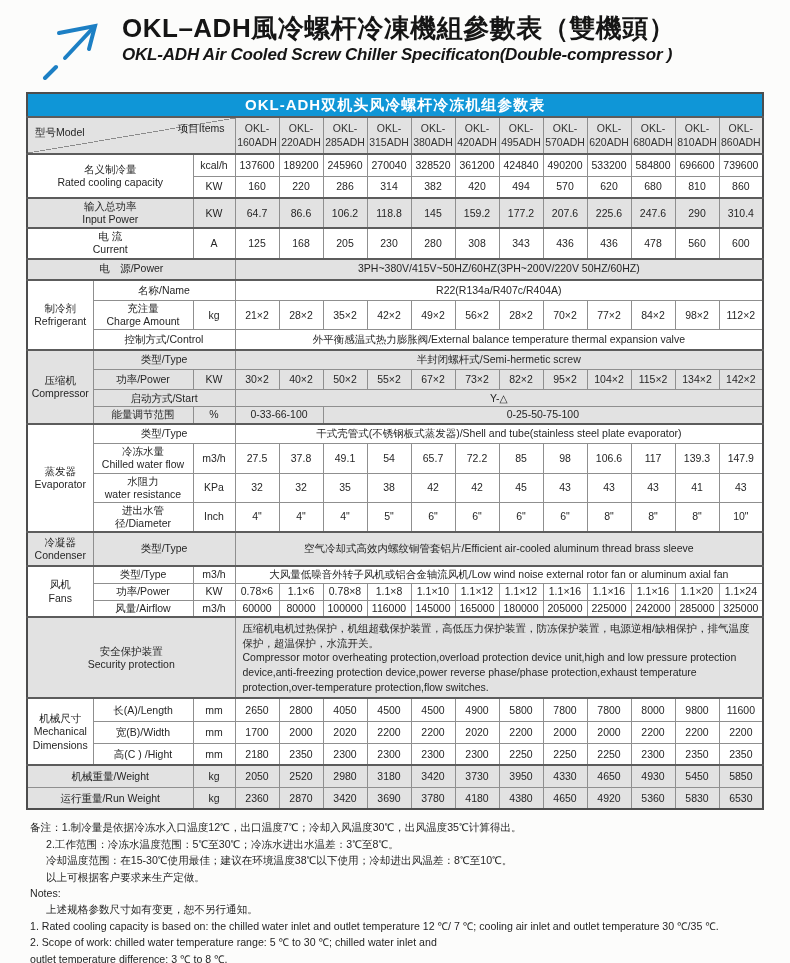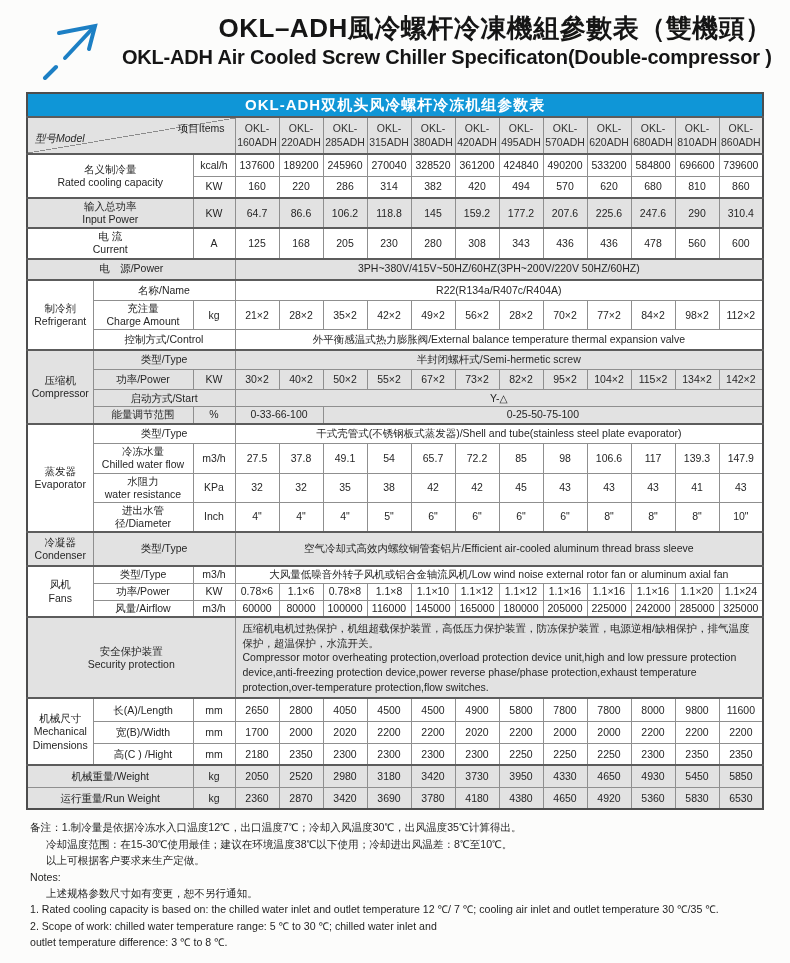--- a/index.html
+++ b/index.html
@@ -7,21 +7,21 @@
   body {
     width:790px; height:963px;
     background:#fcfcfb;
     font-family:"Liberation Sans", sans-serif;
     color:#222;
   }
   .page-header { display:flex; align-items:flex-start; padding:12px 0 0 36px; height:88px; }
   .logo { width:72px; height:64px; flex:0 0 auto; margin-top:4px; }
   .titles { margin-left:14px; }
   .title-zh { font-size:26px; font-weight:bold; color:#151515; letter-spacing:0.5px; line-height:1.25;text-align:right; }
-  .title-en { font-size:20px; font-weight:600; color:#151515; letter-spacing:-0.2px; line-height:1.2; }
+  .title-en { font-size:17px; font-weight:600; color:#151515; letter-spacing:-0.2px; line-height:1.2;font-style:italic; }
 
   table.spec {
     border-collapse:collapse;
     table-layout:fixed;
     width:738px;
     margin:4px 0 0 26px;
     border:2px solid #4d4d4d;
   }
   .c-group { width:66px; }
   .c-item  { width:100px; }
@@ -60,21 +60,21 @@
     text-align:left;
     padding:3px 7px;
     line-height:1.4;
   }
   td.corner {
     position:relative;
     background-image:linear-gradient(to bottom right, transparent 49.4%, #8a8a8a 49.4%, #8a8a8a 50.6%, transparent 50.6%);
     text-align:right;
   }
   .corner-items { position:absolute; top:4px; right:10px; font-size:10.5px; }
-  .corner-model { position:absolute; bottom:8px; left:7px; font-size:10.5px;font-style:italic; }
+  .corner-model { position:absolute; bottom:14px; left:7px; font-size:10.5px; }
 
   .notes-block { margin:9px 0 0 30px; width:740px; }
   .note-line { font-size:10.6px; line-height:1.55; color:#1f1f1f; white-space:normal; }
   .note-line.indent { padding-left:16px; }
 </style>
 </head>
 <body>
 
 <div class="page-header">
   <div class="logo">
@@ -458,20 +458,21 @@
         <td class="val">4920</td>
         <td class="val">5360</td>
         <td class="val">5830</td>
         <td class="val">6530</td>
       </tr>
     </tbody>
 </table>
 
 <div class="notes-block">
     <div class="note-line">备注：1.制冷量是依据冷冻水入口温度12℃，出口温度7℃；冷却入风温度30℃，出风温度35℃计算得出。</div>
+    <div class="note-line indent">2.工作范围：冷冻水温度范围：5℃至30℃；冷冻水进出水温差：3℃至8℃。</div>
     <div class="note-line indent">冷却温度范围：在15-30℃使用最佳；建议在环境温度38℃以下使用；冷却进出风温差：8℃至10℃。</div>
     <div class="note-line indent">以上可根据客户要求来生产定做。</div>
     <div class="note-line">Notes:</div>
     <div class="note-line indent">上述规格参数尺寸如有变更，恕不另行通知。</div>
     <div class="note-line">1. Rated cooling capacity is based on: the chilled water inlet and outlet temperature 12 ℃/ 7 ℃; cooling air inlet and outlet temperature 30 ℃/35 ℃.</div>
     <div class="note-line">2. Scope of work: chilled water temperature range: 5 ℃ to 30 ℃; chilled water inlet and</div>
     <div class="note-line">outlet temperature difference: 3 ℃ to 8 ℃.</div>
   </div>
 
 </body></html>

